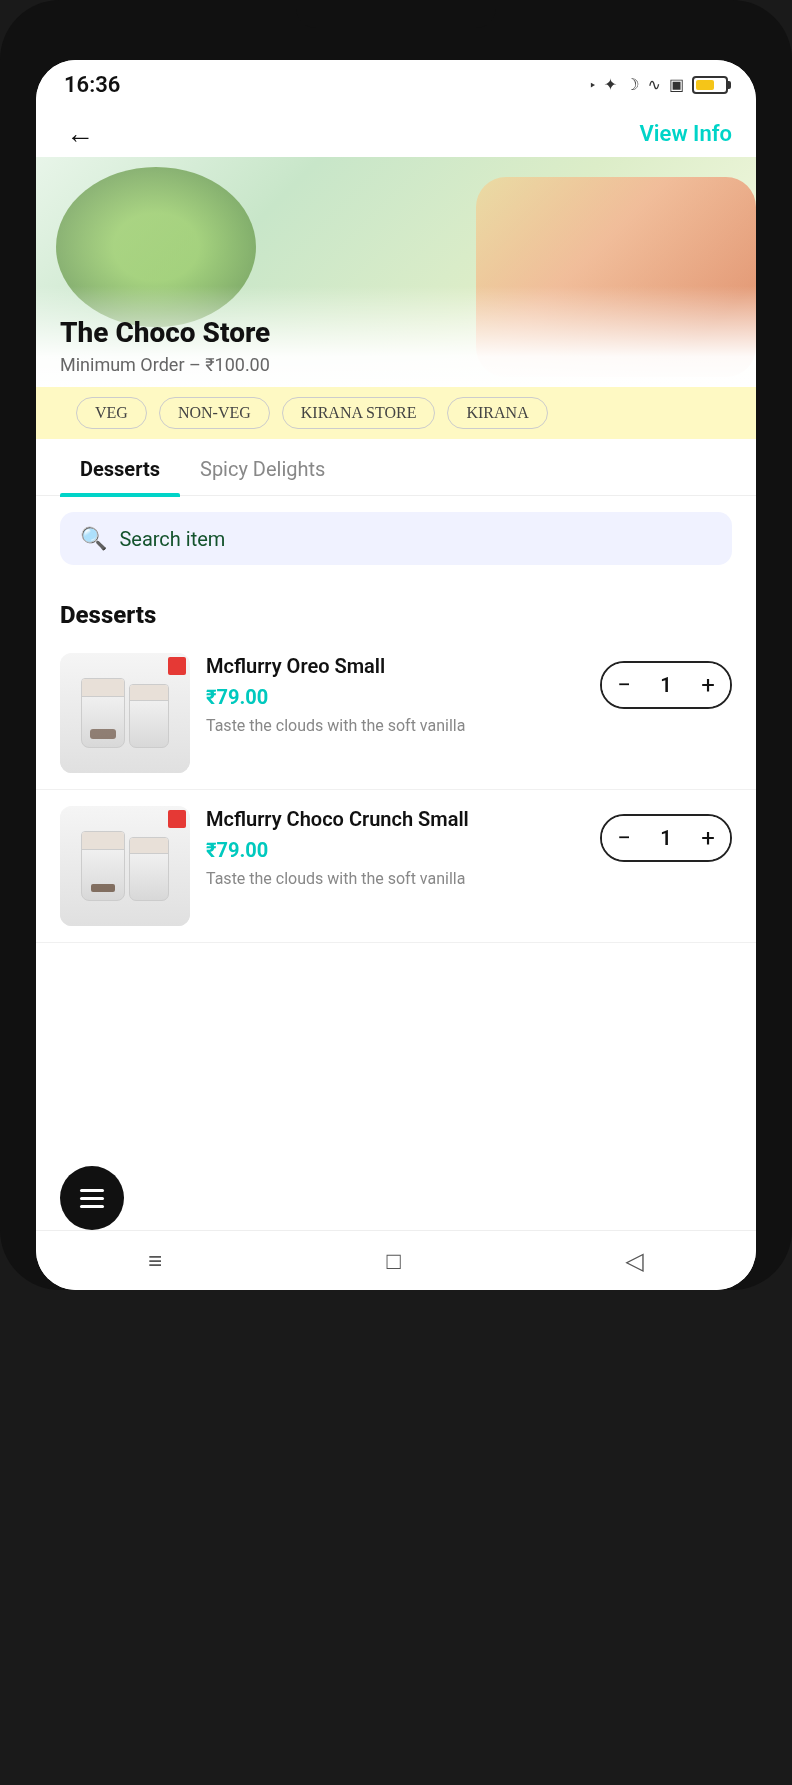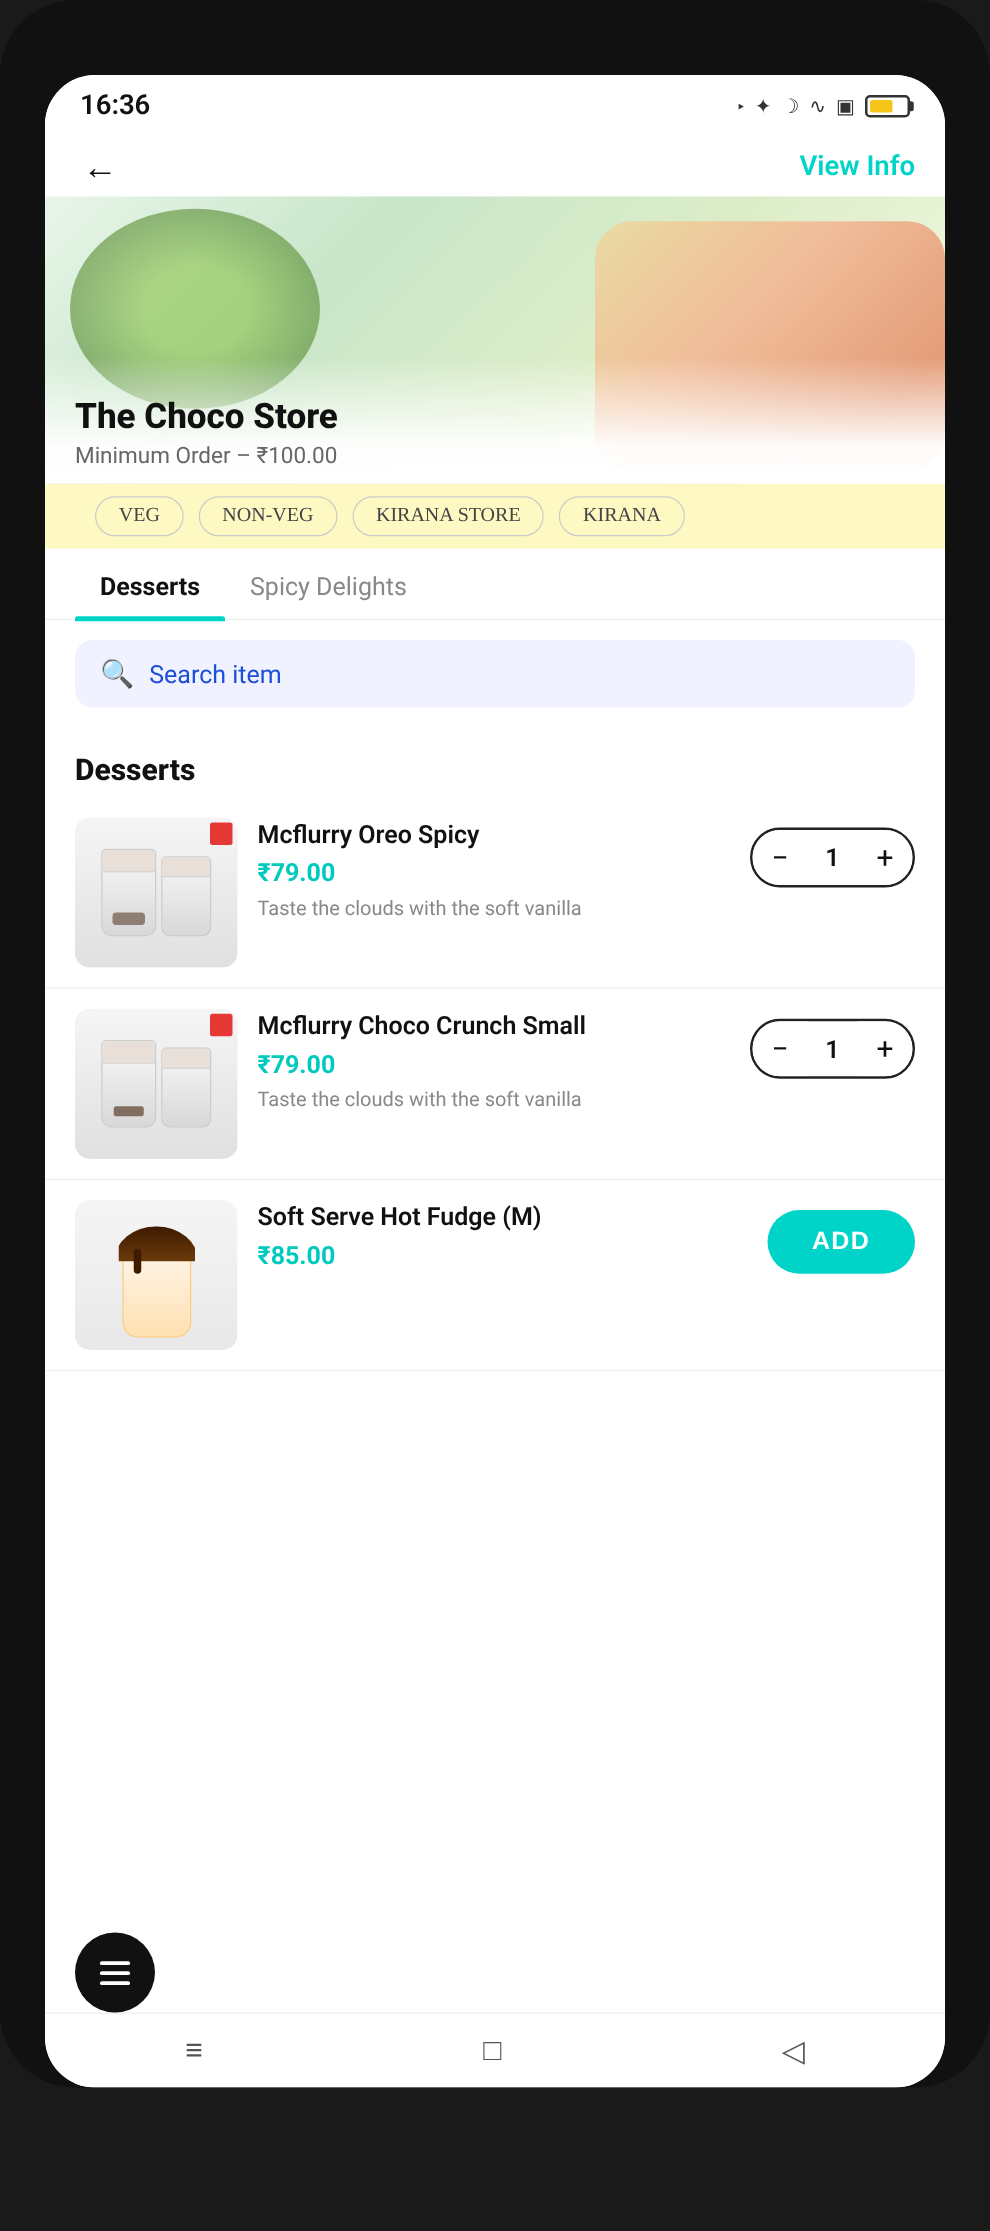--- a/index.html
+++ b/index.html
@@ -7,21 +7,21 @@
     body {
       background: #1a1a1a;
       display: flex;
       justify-content: center;
       align-items: flex-start;
       min-height: 1785px;
       font-family: -apple-system, BlinkMacSystemFont, 'Segoe UI', Roboto, sans-serif;
     }
     .phone-frame {
       width: 792px;
-      height: 1670px;
+      height: 1290px;
       background: #111;
       border-radius: 60px;
       overflow: hidden;
       position: relative;
       display: flex;
       flex-direction: column;
       align-items: center;
     }
     .phone-notch {
       width: 200px;
@@ -240,21 +240,21 @@
       border-radius: 14px;
       padding: 14px 20px;
       gap: 12px;
     }
     .search-icon {
       font-size: 22px;
       color: #888;
     }
     .search-input-text {
       font-size: 20px;
-      color: #1d4ed8;
+      color: #14532d;
     }
     
     .content-scroll {
       flex: 1;
       overflow-y: auto;
       padding-bottom: 120px;
     }
     
     .section-title {
       font-size: 24px;
@@ -593,21 +593,21 @@
                   <div class="cup-cookies"></div>
                 </div>
                 <div class="cup2">
                   <div class="cup2-top"></div>
                 </div>
               </div>
             </div>
           </div>
         </div>
         <div class="item-details">
-          <div class="item-name">Mcflurry Oreo Spicy</div>
+          <div class="item-name">Mcflurry Oreo Small</div>
           <div class="item-price">₹79.00</div>
           <div class="item-desc">Taste the clouds with the soft vanilla</div>
         </div>
         <div class="item-action">
           <div class="stepper">
             <div class="stepper-btn">−</div>
             <div class="stepper-count">1</div>
             <div class="stepper-btn">+</div>
           </div>
         </div>
@@ -637,39 +637,20 @@
         </div>
         <div class="item-action">
           <div class="stepper">
             <div class="stepper-btn">−</div>
             <div class="stepper-count">1</div>
             <div class="stepper-btn">+</div>
           </div>
         </div>
       </div>
 
-      <div class="menu-item">
-        <div class="item-image">
-          <div class="item-hotfudge-wrap" style="width:100%;height:100%;background:linear-gradient(180deg,#f5f5f5,#e8e8e8);display:flex;align-items:center;justify-content:center;position:relative;">
-            <div class="sundae-wrap">
-              <div class="sundae-cup">
-                <div class="sundae-fudge"></div>
-                <div class="sundae-fudge-drip"></div>
-              </div>
-            </div>
-          </div>
-        </div>
-        <div class="item-details">
-          <div class="item-name">Soft Serve Hot Fudge (M)</div>
-          <div class="item-price" style="font-size:20px;font-weight:700;color:#00c9be;">₹85.00</div>
-        </div>
-        <div class="item-action">
-          <button class="add-btn">ADD</button>
-        </div>
-      </div>
 
     </div>
 
     <div class="bottom-bar">
       <div class="menu-fab">
         <div class="menu-fab-icon">
           <div class="menu-fab-line"></div>
           <div class="menu-fab-line"></div>
           <div class="menu-fab-line"></div>
         </div>

